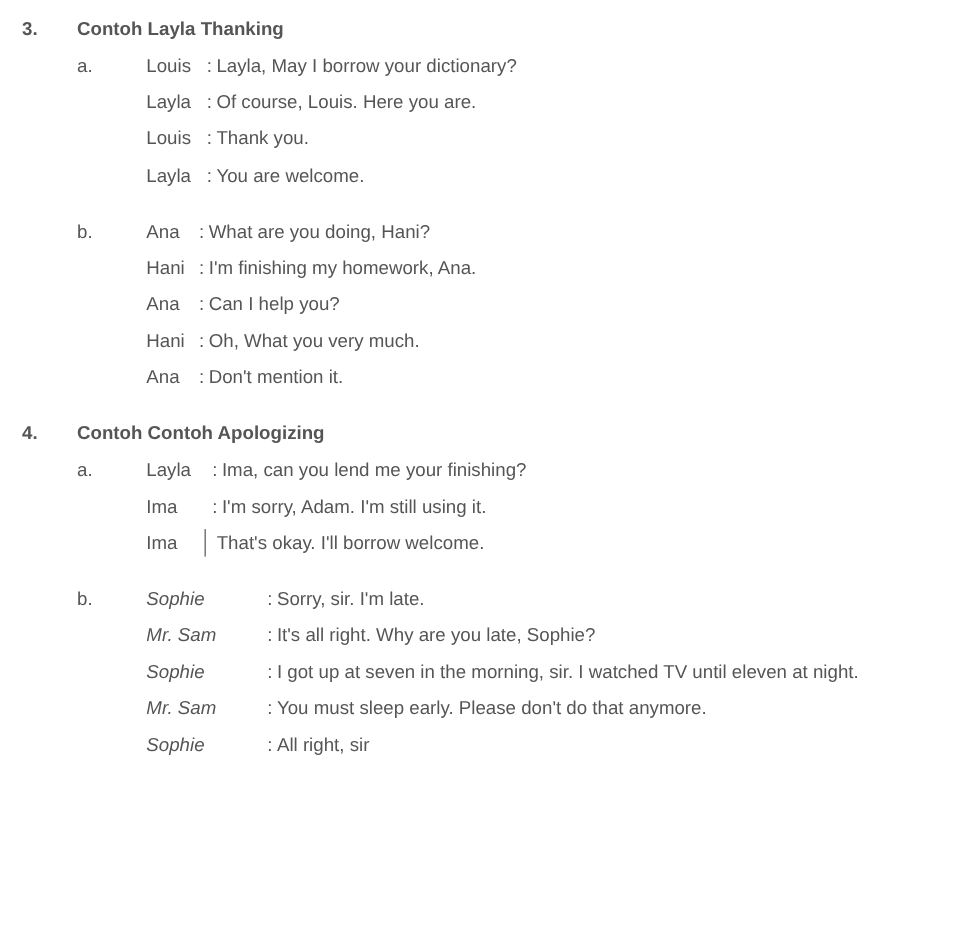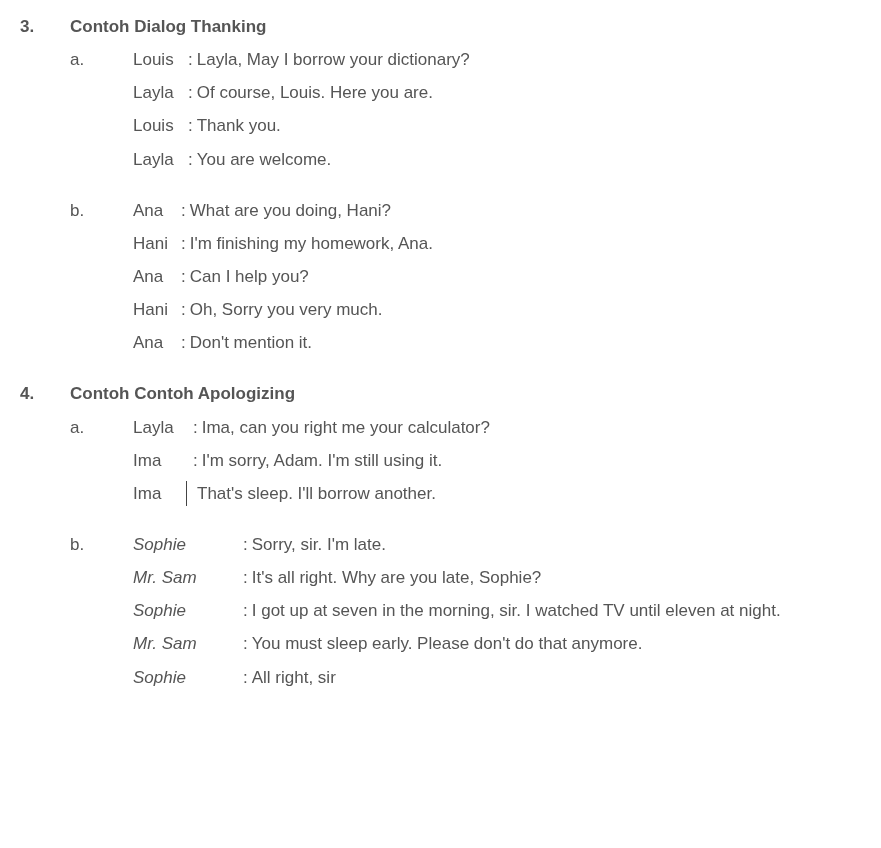--- a/index.html
+++ b/index.html
@@ -69,21 +69,21 @@
     background: #444;
   }
 </style>
 </head>
 <body>
 
 <div id="root">
     <div class="section">
       <div class="section-header">
         <div class="section-num">3.</div>
-        <div class="section-title">Contoh Dialog Thanking</div>
+        <div class="section-title">Contoh Layla Thanking</div>
       </div>
       <div class="sub">
         <div class="sub-letter">a.</div>
         <div class="dialog">
           <div class="dlg-row">
             <div class="speaker w55">Louis</div>
             <div class="colon">:</div>
             <div class="line-text">Layla, May I borrow your dictionary?</div>
           </div>
           <div class="dlg-row">
@@ -117,52 +117,52 @@
             <div class="line-text">I'm finishing my homework, Ana.</div>
           </div>
           <div class="dlg-row">
             <div class="speaker w48">Ana</div>
             <div class="colon">:</div>
             <div class="line-text">Can I help you?</div>
           </div>
           <div class="dlg-row">
             <div class="speaker w48">Hani</div>
             <div class="colon">:</div>
-            <div class="line-text">Oh, Sorry you very much.</div>
+            <div class="line-text">Oh, What you very much.</div>
           </div>
           <div class="dlg-row">
             <div class="speaker w48">Ana</div>
             <div class="colon">:</div>
             <div class="line-text">Don't mention it.</div>
           </div>
         </div>
       </div>
     </div>
     <div class="section">
       <div class="section-header">
         <div class="section-num">4.</div>
         <div class="section-title">Contoh Contoh Apologizing</div>
       </div>
       <div class="sub">
         <div class="sub-letter">a.</div>
         <div class="dialog">
           <div class="dlg-row">
             <div class="speaker w60">Layla</div>
             <div class="colon">:</div>
-            <div class="line-text">Ima, can you right me your calculator?</div>
+            <div class="line-text">Ima, can you lend me your finishing?</div>
           </div>
           <div class="dlg-row">
             <div class="speaker w60">Ima</div>
             <div class="colon">:</div>
             <div class="line-text">I'm sorry, Adam. I'm still using it.</div>
           </div>
           <div class="dlg-row">
             <div class="speaker w60">Ima</div>
             <div class="colon cursor-colon"></div>
-            <div class="line-text">That's sleep. I'll borrow another.</div>
+            <div class="line-text">That's okay. I'll borrow welcome.</div>
           </div>
         </div>
       </div>
       <div class="sub">
         <div class="sub-letter">b.</div>
         <div class="dialog">
           <div class="dlg-row">
             <div class="speaker w110">Sophie</div>
             <div class="colon">:</div>
             <div class="line-text">Sorry, sir. I'm late.</div>

